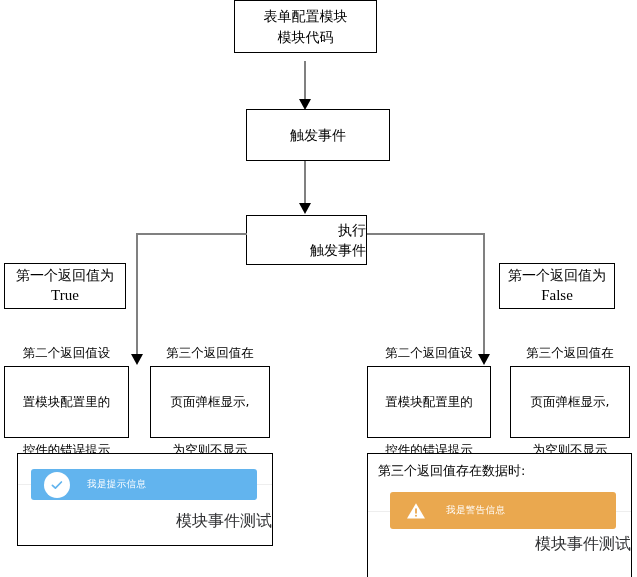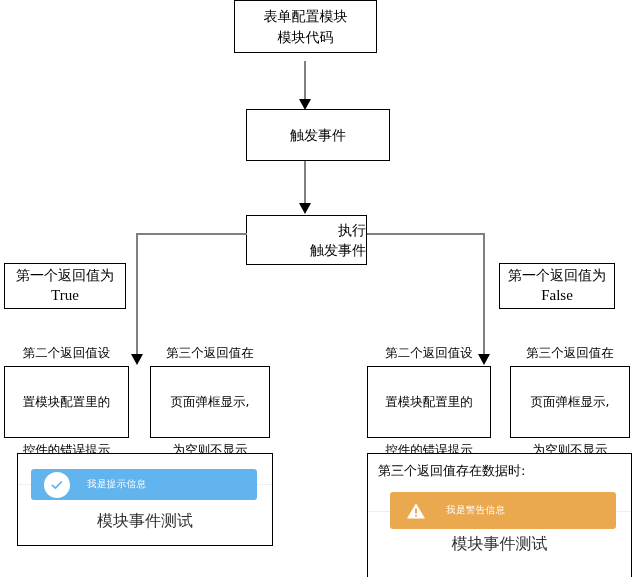--- a/index.html
+++ b/index.html
@@ -115,21 +115,21 @@
   .toast-text {
     margin-left: 17px;
     font-size: 9.5px;
     color: #ffffff;
     letter-spacing: 0.4px;
     white-space: nowrap;
   }
   .panel-caption {
     position: absolute;
     width: 100%;
-    text-align: center;
+    text-align: right;
     font-size: 16px;
     color: #303133;
     white-space: nowrap;
   }
 </style>
 </head>
 <body>
 
 <div id="canvas">
 

